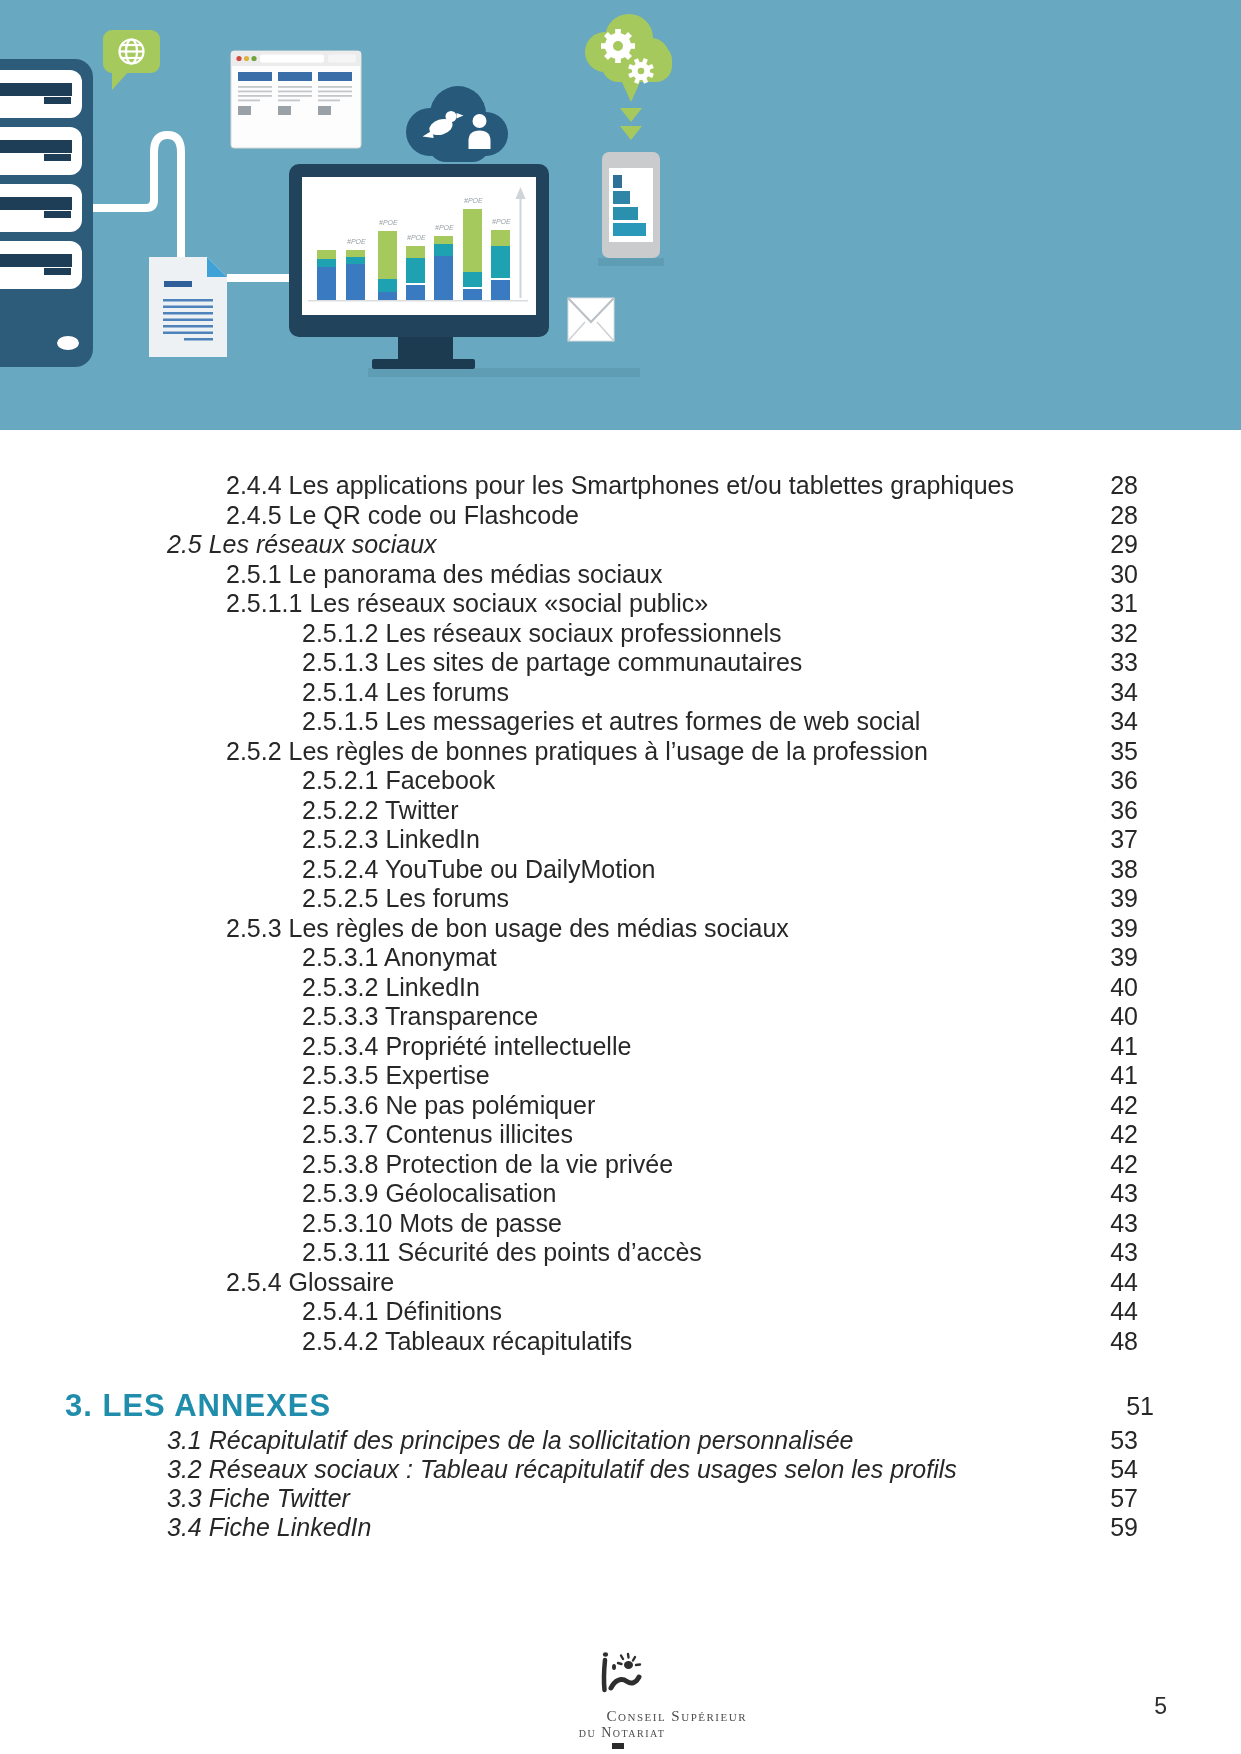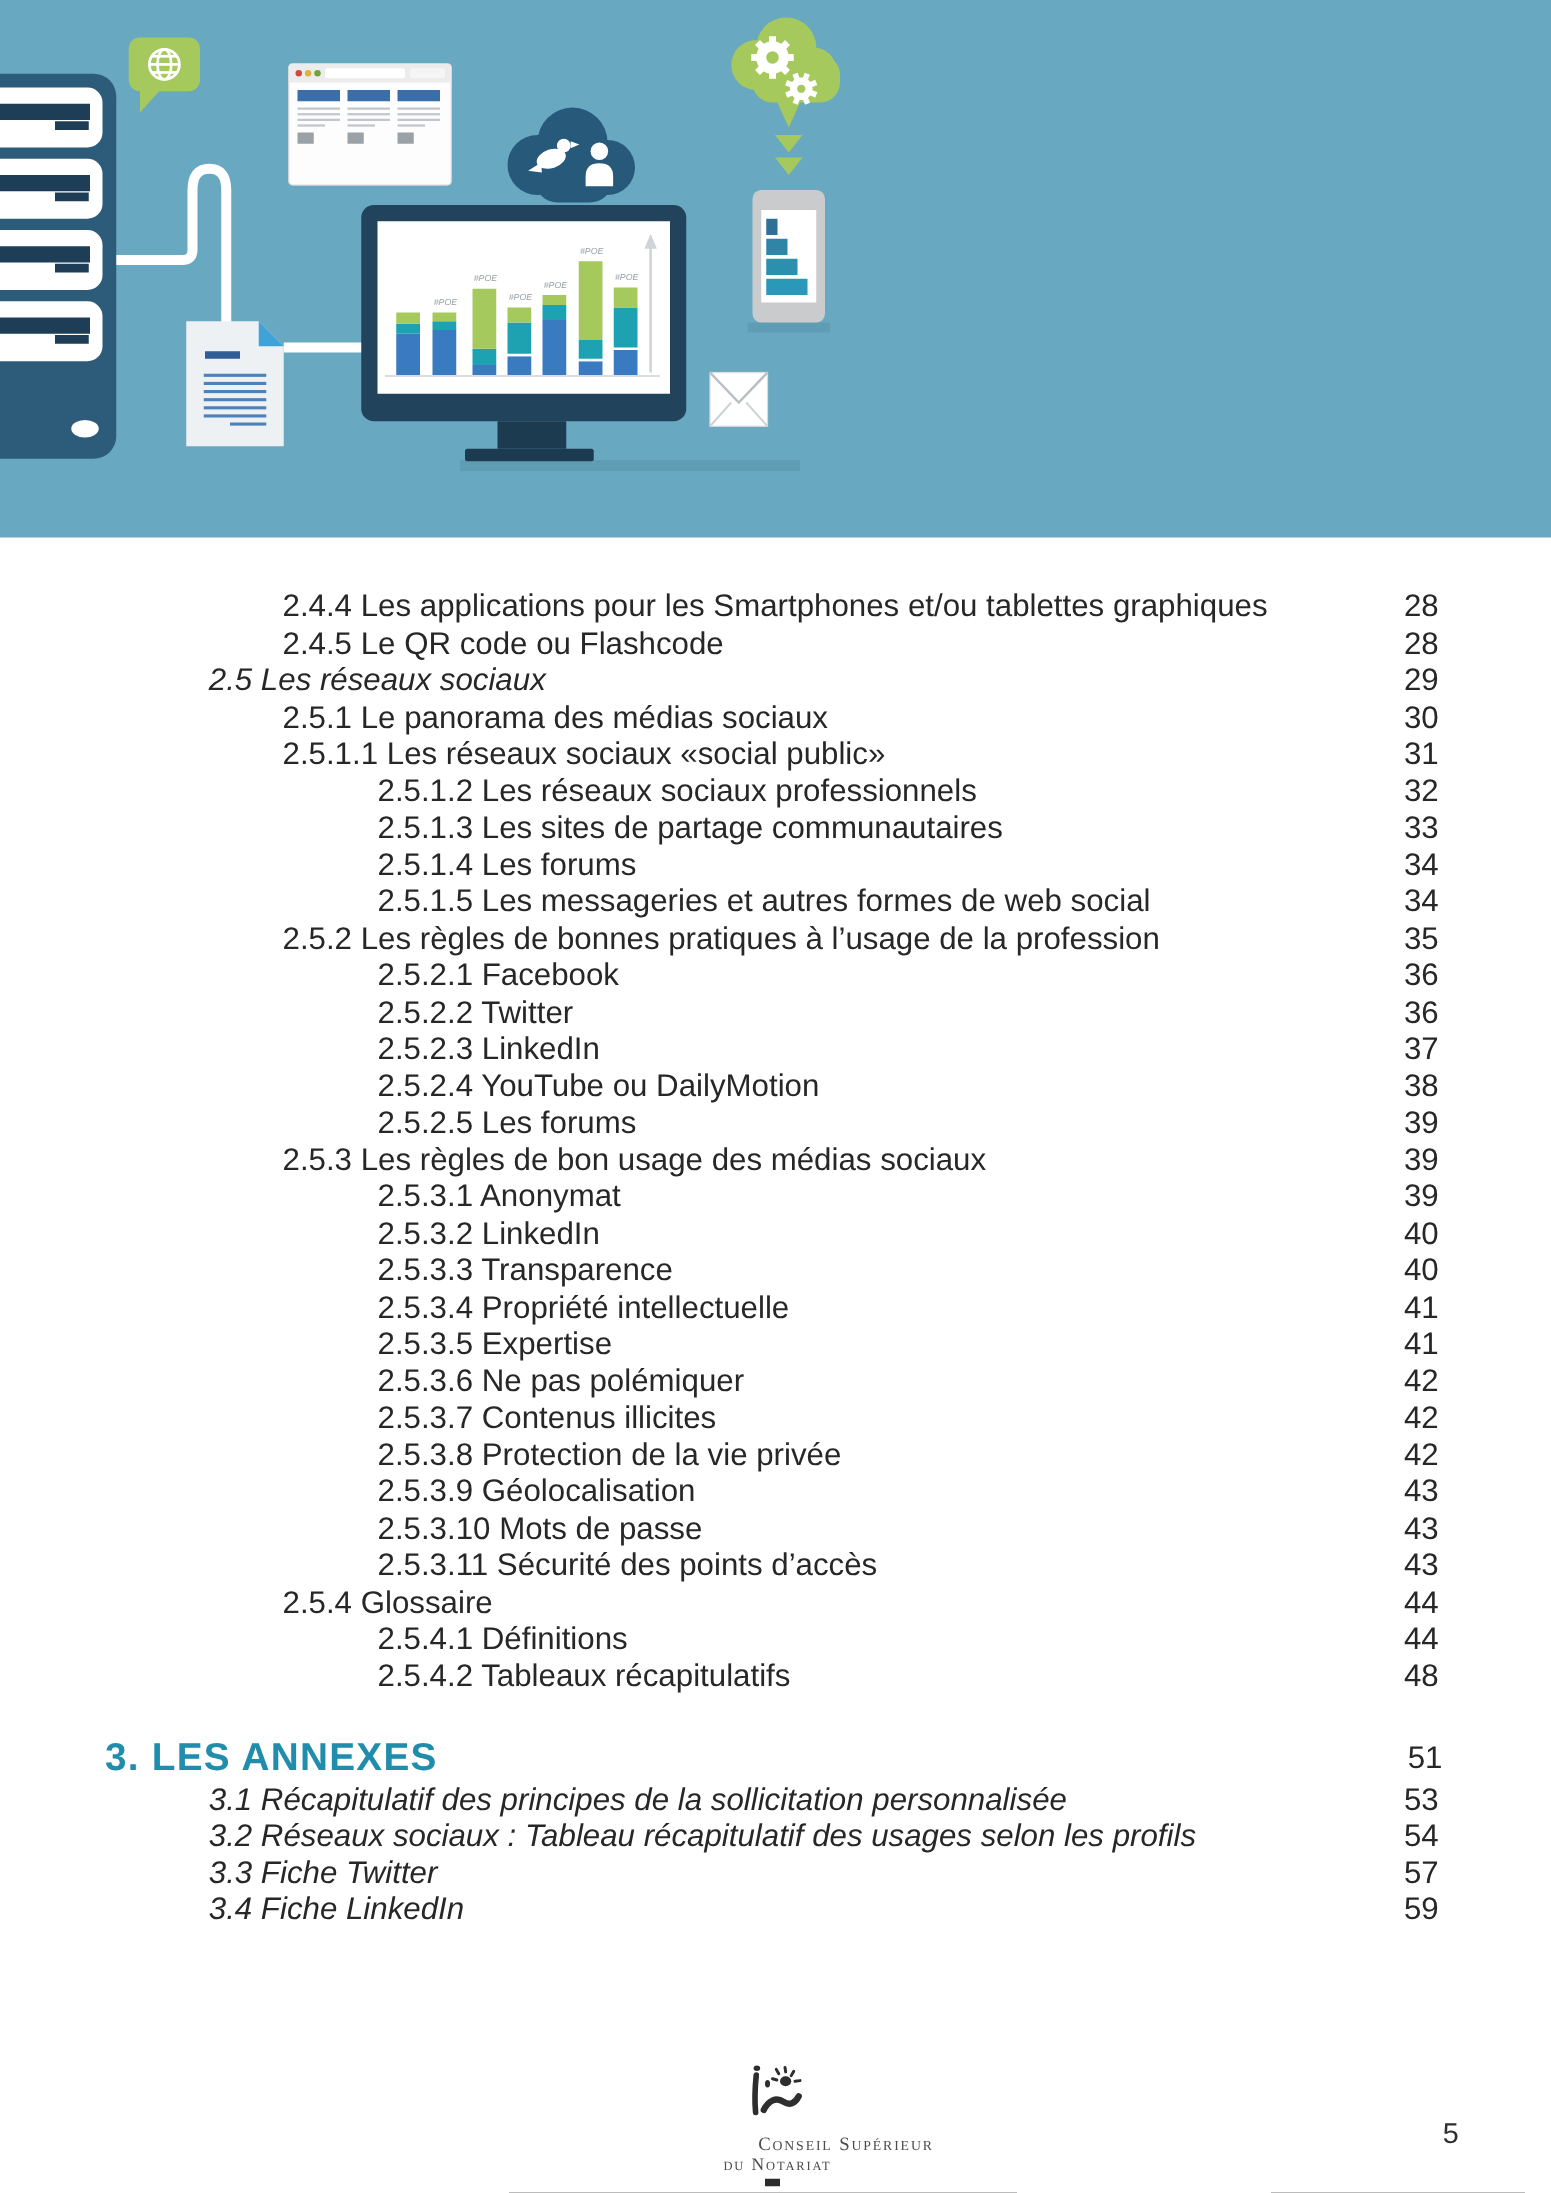--- a/index.html
+++ b/index.html
@@ -6,29 +6,29 @@
   .page{
     position:relative;width:1241px;height:1754px;background:#ffffff;
     font-family:"Liberation Sans", sans-serif;overflow:hidden;margin:0 auto;
   }
   .banner{position:absolute;top:0;left:0;width:1241px;height:430px;background:#68a8c0;}
   .banner svg{position:absolute;top:0;left:0;}
 
   .toc{position:absolute;top:471px;left:0;width:1154px;font-size:25px;color:#272727;}
   .toc-row{position:relative;height:29.5px;}
   .toc-row .toc-text{position:absolute;top:0;line-height:29.5px;white-space:nowrap;}
-  .toc-row .toc-page{position:absolute;right:3px;top:0;line-height:29.5px;}
+  .toc-row .toc-page{position:absolute;right:16px;top:0;line-height:29.5px;}
   .toc-row.lvl0 .toc-text{left:167px;font-style:italic;}
   .toc-row.lvl1 .toc-text{left:226px;}
   .toc-row.lvl2 .toc-text{left:302px;}
   .toc-row.annex{height:29px;}
   .toc-row.annex .toc-text,.toc-row.annex .toc-page{line-height:29px;}
   .annex-heading-row{position:relative;height:40px;margin-top:30px;}
   .annex-heading-row .annex-heading{
-    position:absolute;left:84px;top:0;line-height:40px;font-size:31px;font-weight:bold;
+    position:absolute;left:65px;top:0;line-height:40px;font-size:31px;font-weight:bold;
     color:#1f8dab;letter-spacing:1px;white-space:nowrap;
   }
   .annex-heading-row .toc-page{position:absolute;right:0;top:0;line-height:40px;}
 
   .footer-logo-mark{position:absolute;left:594px;top:1651px;}
   .footer-logo-text{position:absolute;left:497px;width:250px;text-align:center;
     font-family:"Liberation Serif", serif;font-variant:small-caps;color:#4c4c4c;letter-spacing:1.5px;}
   .footer-line1{top:1708px;font-size:15px;text-align:right;}
   .footer-line2{top:1725px;font-size:14px;}
   .footer-sliver{position:absolute;left:612px;top:1743px;width:12px;height:6px;background:#2b2b2b;}

